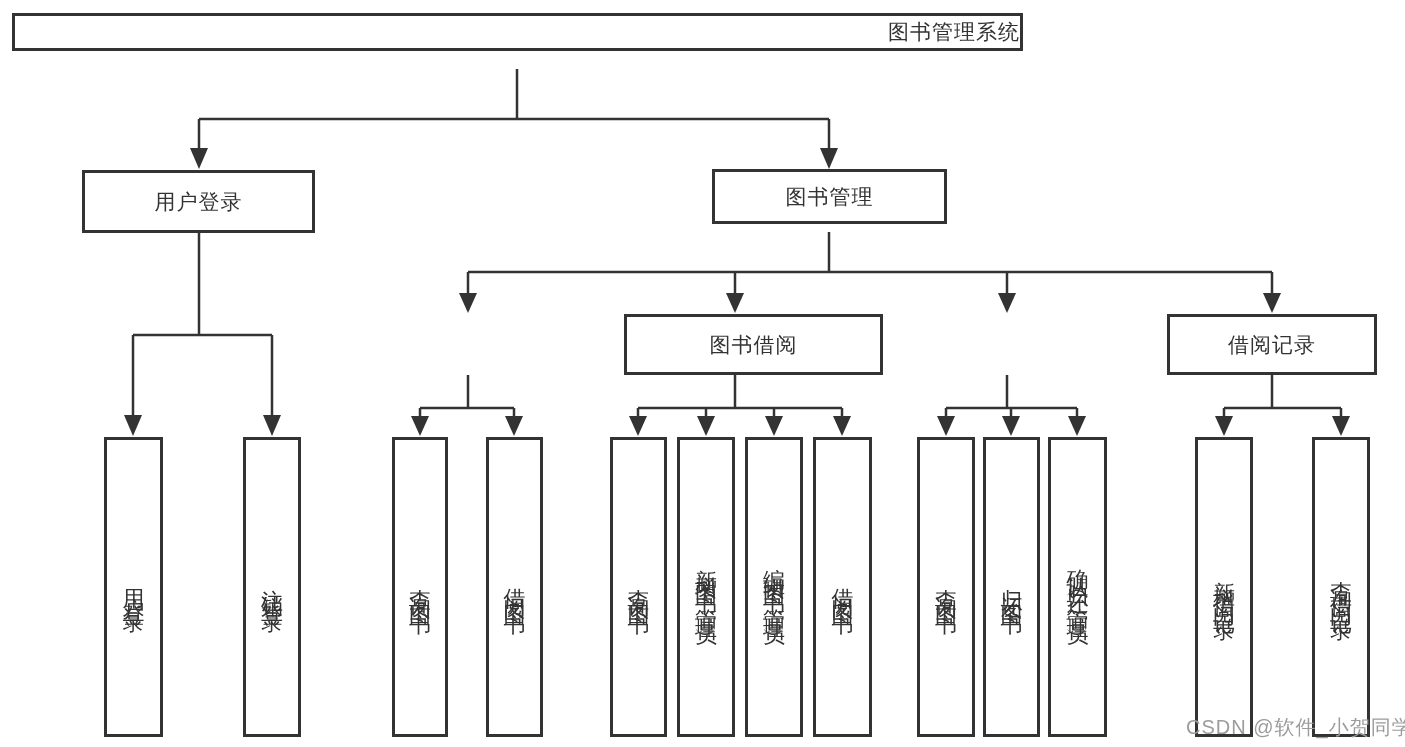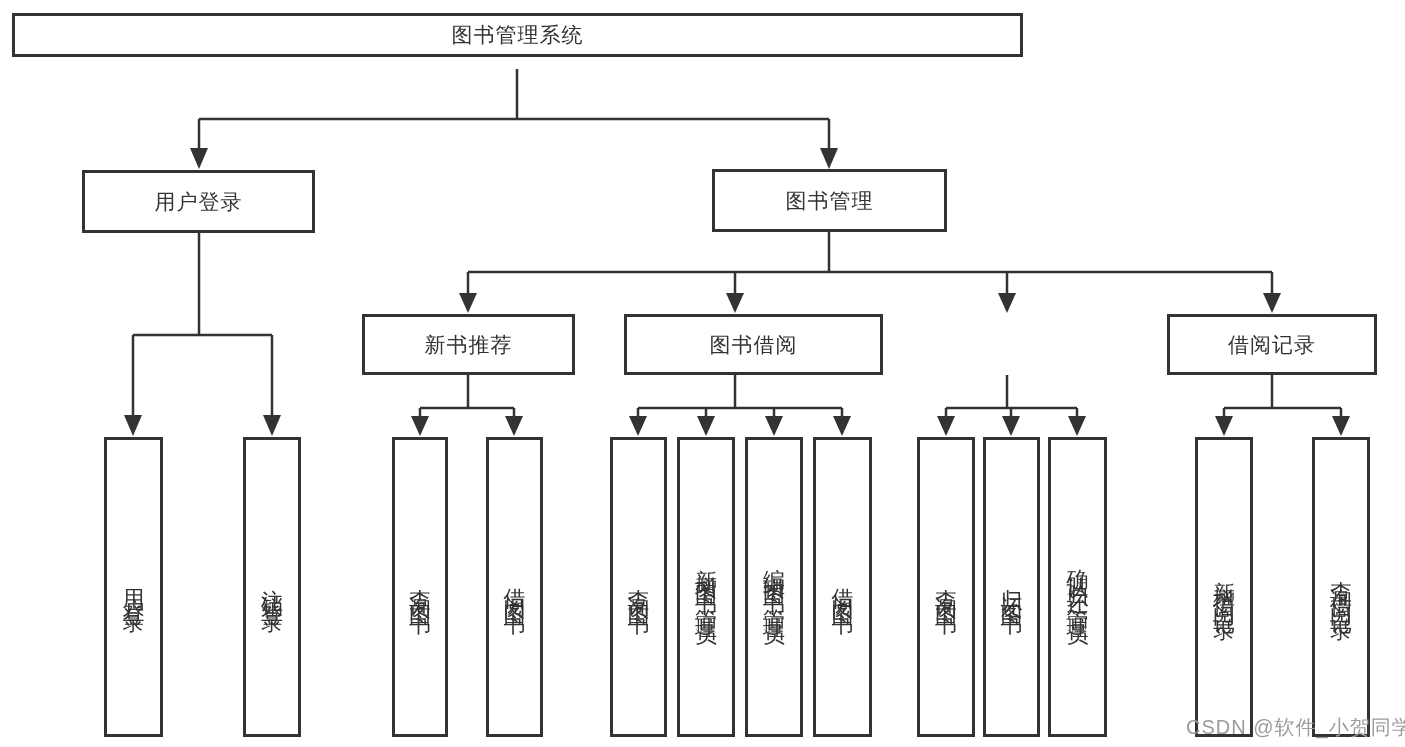--- a/index.html
+++ b/index.html
@@ -33,23 +33,23 @@
     color: #333333;
     display: flex;
     align-items: center;
     justify-content: center;
     text-align: center;
   }
   .node.h {
     font-size: 21px;
     letter-spacing: 1px;
   }
-  .node.root   { left: 12px;   top: 13px;  width: 1011px; height: 44px; }
+  .node.root   { left: 12px;   top: 13px;  width: 1011px; height: 38px; justify-content: flex-end; }
   .node.lvl2a  { left: 82px;   top: 170px; width: 233px;  height: 63px; }
-  .node.lvl2b  { left: 712px;  top: 169px; width: 235px;  height: 63px; }
+  .node.lvl2b  { left: 712px;  top: 169px; width: 235px;  height: 55px; }
   .node.lvl3   { top: 314px; height: 61px; }
   .node.l3a { left: 362px;  width: 213px; }
   .node.l3b { left: 624px;  width: 259px; }
   .node.l3c { left: 902px;  width: 211px; }
   .node.l3d { left: 1167px; width: 210px; }
 
   .node.leaf {
     top: 437px;
     height: 300px;
     font-size: 22px;
@@ -168,23 +168,20 @@
     <span>图书管理系统</span>
   </div>
 
   <div class="node h lvl2a">
     <span>用户登录</span>
   </div>
   <div class="node h lvl2b">
     <span>图书管理</span>
   </div>
 
-  <div class="node h lvl3 l3a">
-    <span>新书推荐</span>
-  </div>
   <div class="node h lvl3 l3b">
     <span>图书借阅</span>
   </div>
   <div class="node h lvl3 l3d">
     <span>借阅记录</span>
   </div>
 
   <div class="node leaf a1">
     <span>用户登录</span>
   </div>

